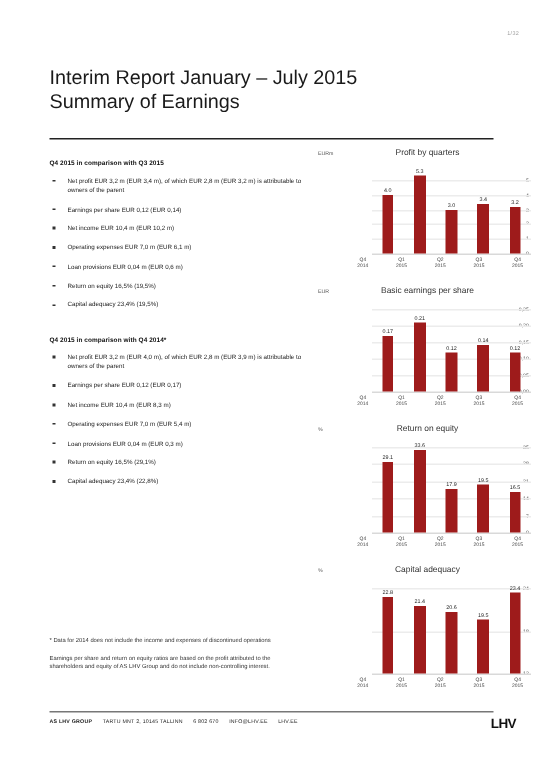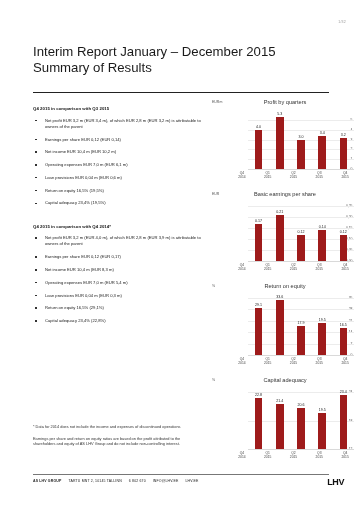--- a/index.html
+++ b/index.html
@@ -38,22 +38,22 @@
   .xl{width:18%;text-align:center;font-size:3.3px;line-height:4.4px;color:#444;}
 </style>
 </head>
 <body>
 
 <div class="page">
 
   <div class="page-num">1/32</div>
 
   <div class="title">
-    <div>Interim Report January – December 2015</div>
-    <div>Summary of Results</div>
+    <div>Interim Report January – July 2015</div>
+    <div>Summary of Earnings</div>
   </div>
   <div class="rule"></div>
 
   <div class="left">
     <div class="sec-head">Q4 2015 in comparison with Q3 2015</div>
     <ul class="blist" id="list1">
         <li><span class="bullet"></span><span>Net profit EUR 3,2 m (EUR 3,4 m), of which EUR 2,8 m (EUR 3,2 m) is attributable to owners of the parent</span></li>
         <li><span class="bullet"></span><span>Earnings per share EUR 0,12 (EUR 0,14)</span></li>
         <li><span class="bullet"></span><span>Net income EUR 10,4 m (EUR 10,2 m)</span></li>
         <li><span class="bullet"></span><span>Operating expenses EUR 7,0 m (EUR 6,1 m)</span></li>

